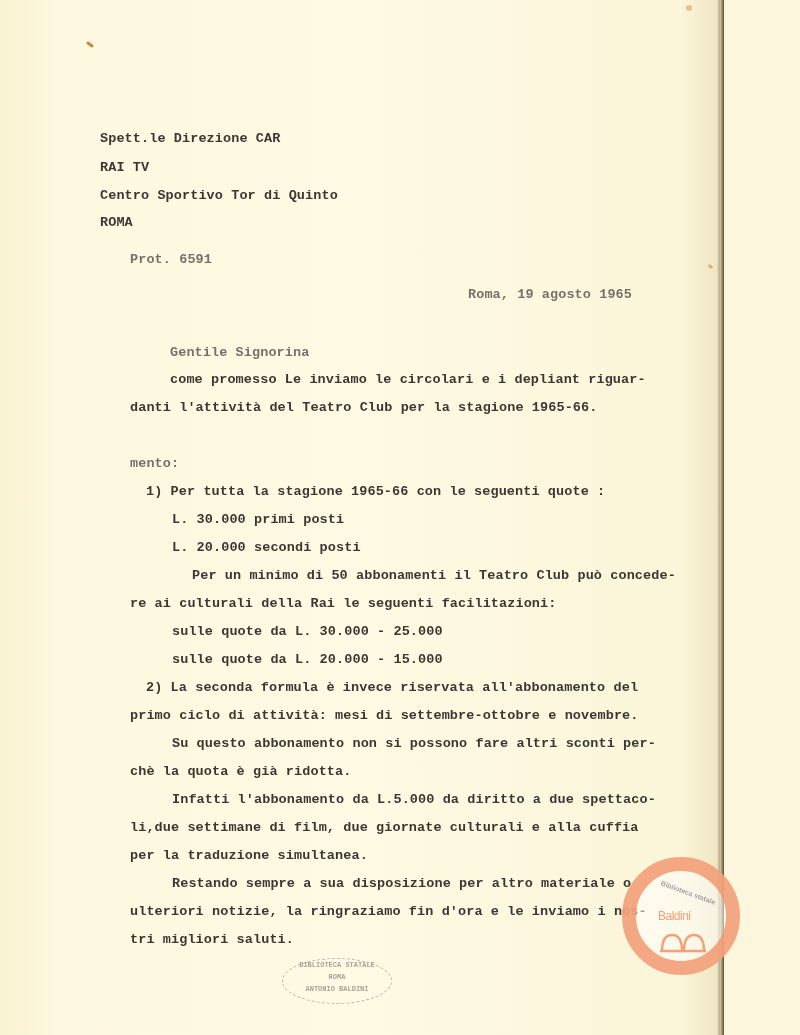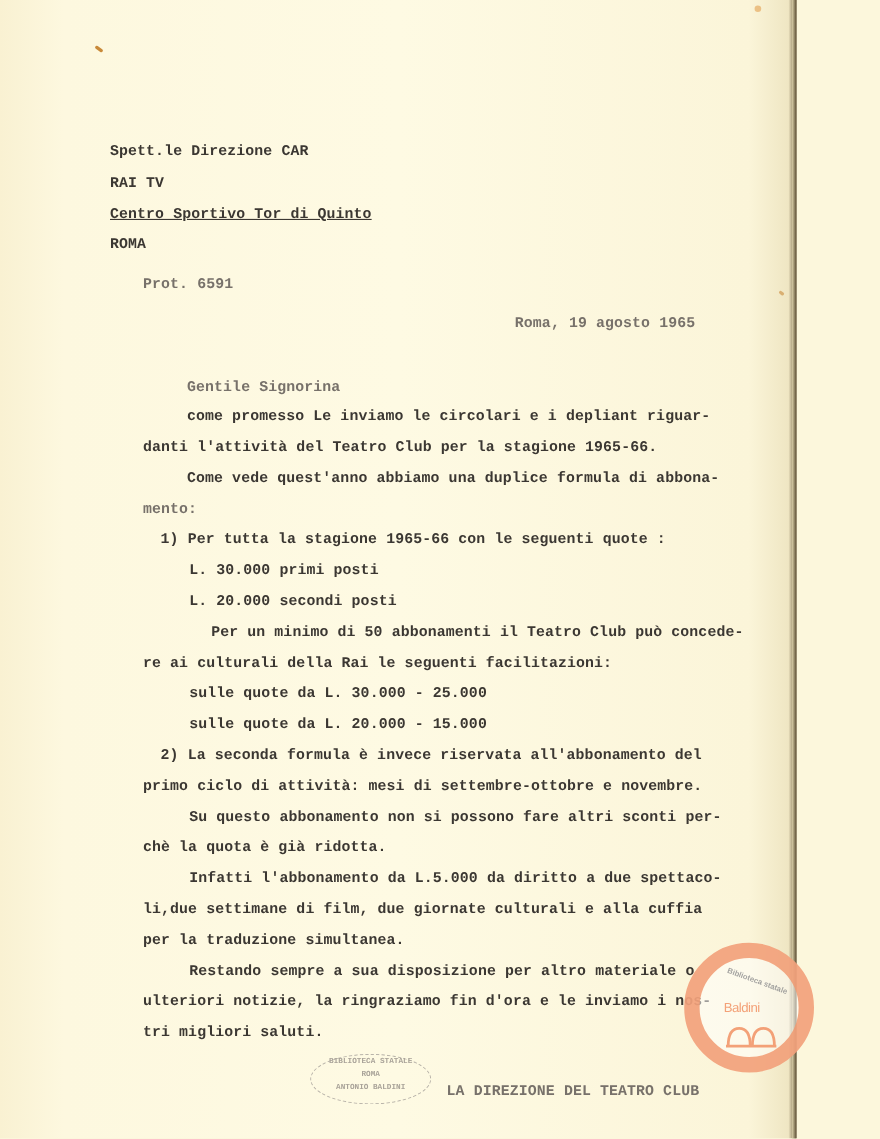--- a/index.html
+++ b/index.html
@@ -62,31 +62,30 @@
 
 <div class="page">
   <div class="edge-shadow"></div>
 
   <div class="tick" style="left:86px; top:43px;"></div>
   <div class="spot" style="left:686px; top:5px; width:6px; height:6px; opacity:.6;"></div>
   <div class="tick" style="left:708px; top:265px; width:5px; opacity:.6;"></div>
 
   <div class="line" style="left:100px; top:131px;">Spett.le Direzione CAR</div>
   <div class="line" style="left:100px; top:160px;">RAI TV</div>
-  <div class="line" style="left:100px; top:188px;text-decoration:underline;">Centro Sportivo Tor di Quinto</div>
+  <div class="line" style="left:100px; top:188px;">Centro Sportivo Tor di Quinto</div>
   <div class="line" style="left:100px; top:215px;">ROMA</div>
 
   <div class="line light" style="left:130px; top:252px;">Prot. 6591</div>
   <div class="line light" style="left:468px; top:287px;">Roma, 19 agosto 1965</div>
 
   <div class="line light" style="left:170px; top:345px;">Gentile Signorina</div>
 
   <div class="line" style="left:170px; top:372px;">come promesso Le inviamo le circolari e i depliant riguar-</div>
   <div class="line" style="left:130px; top:400px;">danti l'attività del Teatro Club per la stagione 1965-66.</div>
-  <div class="line" style="left:170px; top:428px;">Come vede quest'anno abbiamo una duplice formula di abbona-</div>
   <div class="line light" style="left:130px; top:456px;">mento:</div>
 
   <div class="line" style="left:146px; top:484px;">1) Per tutta la stagione 1965-66 con le seguenti quote :</div>
   <div class="line" style="left:172px; top:512px;">L. 30.000 primi posti</div>
   <div class="line" style="left:172px; top:540px;">L. 20.000 secondi posti</div>
   <div class="line" style="left:172px; top:568px;margin-left:20px;">Per un minimo di 50 abbonamenti il Teatro Club può concede-</div>
   <div class="line" style="left:130px; top:596px;">re ai culturali della Rai le seguenti facilitazioni:</div>
   <div class="line" style="left:172px; top:624px;">sulle quote da L. 30.000 - 25.000</div>
   <div class="line" style="left:172px; top:652px;">sulle quote da L. 20.000 - 15.000</div>
 
@@ -100,21 +99,20 @@
   <div class="line" style="left:172px; top:876px;">Restando sempre a sua disposizione per altro materiale o</div>
   <div class="line" style="left:130px; top:904px;">ulteriori notizie, la ringraziamo fin d'ora e le inviamo i nos-</div>
   <div class="line" style="left:130px; top:932px;">tri migliori saluti.</div>
 
   <div class="stamp-oval">
     <div>BIBLIOTECA STATALE</div>
     <div>ROMA</div>
     <div>ANTONIO BALDINI</div>
   </div>
 
-  <div class="line light" style="left:406px; top:985px;">LA DIREZIONE DEL TEATRO CLUB</div>
 
   <div class="watermark">
     <div class="wm-small">Biblioteca statale</div>
     <div class="wm-name">Baldini</div>
     <svg class="wm-books" width="46" height="22" viewBox="0 0 46 22">
       <path d="M2 20 Q2 4 12 4 Q22 4 22 20" fill="none" stroke="#f39a70" stroke-width="2.5"></path>
       <path d="M24 20 Q24 4 34 4 Q44 4 44 20" fill="none" stroke="#f39a70" stroke-width="2.5"></path>
       <line x1="0" y1="20" x2="46" y2="20" stroke="#f39a70" stroke-width="2.5"></line>
     </svg>
   </div>

